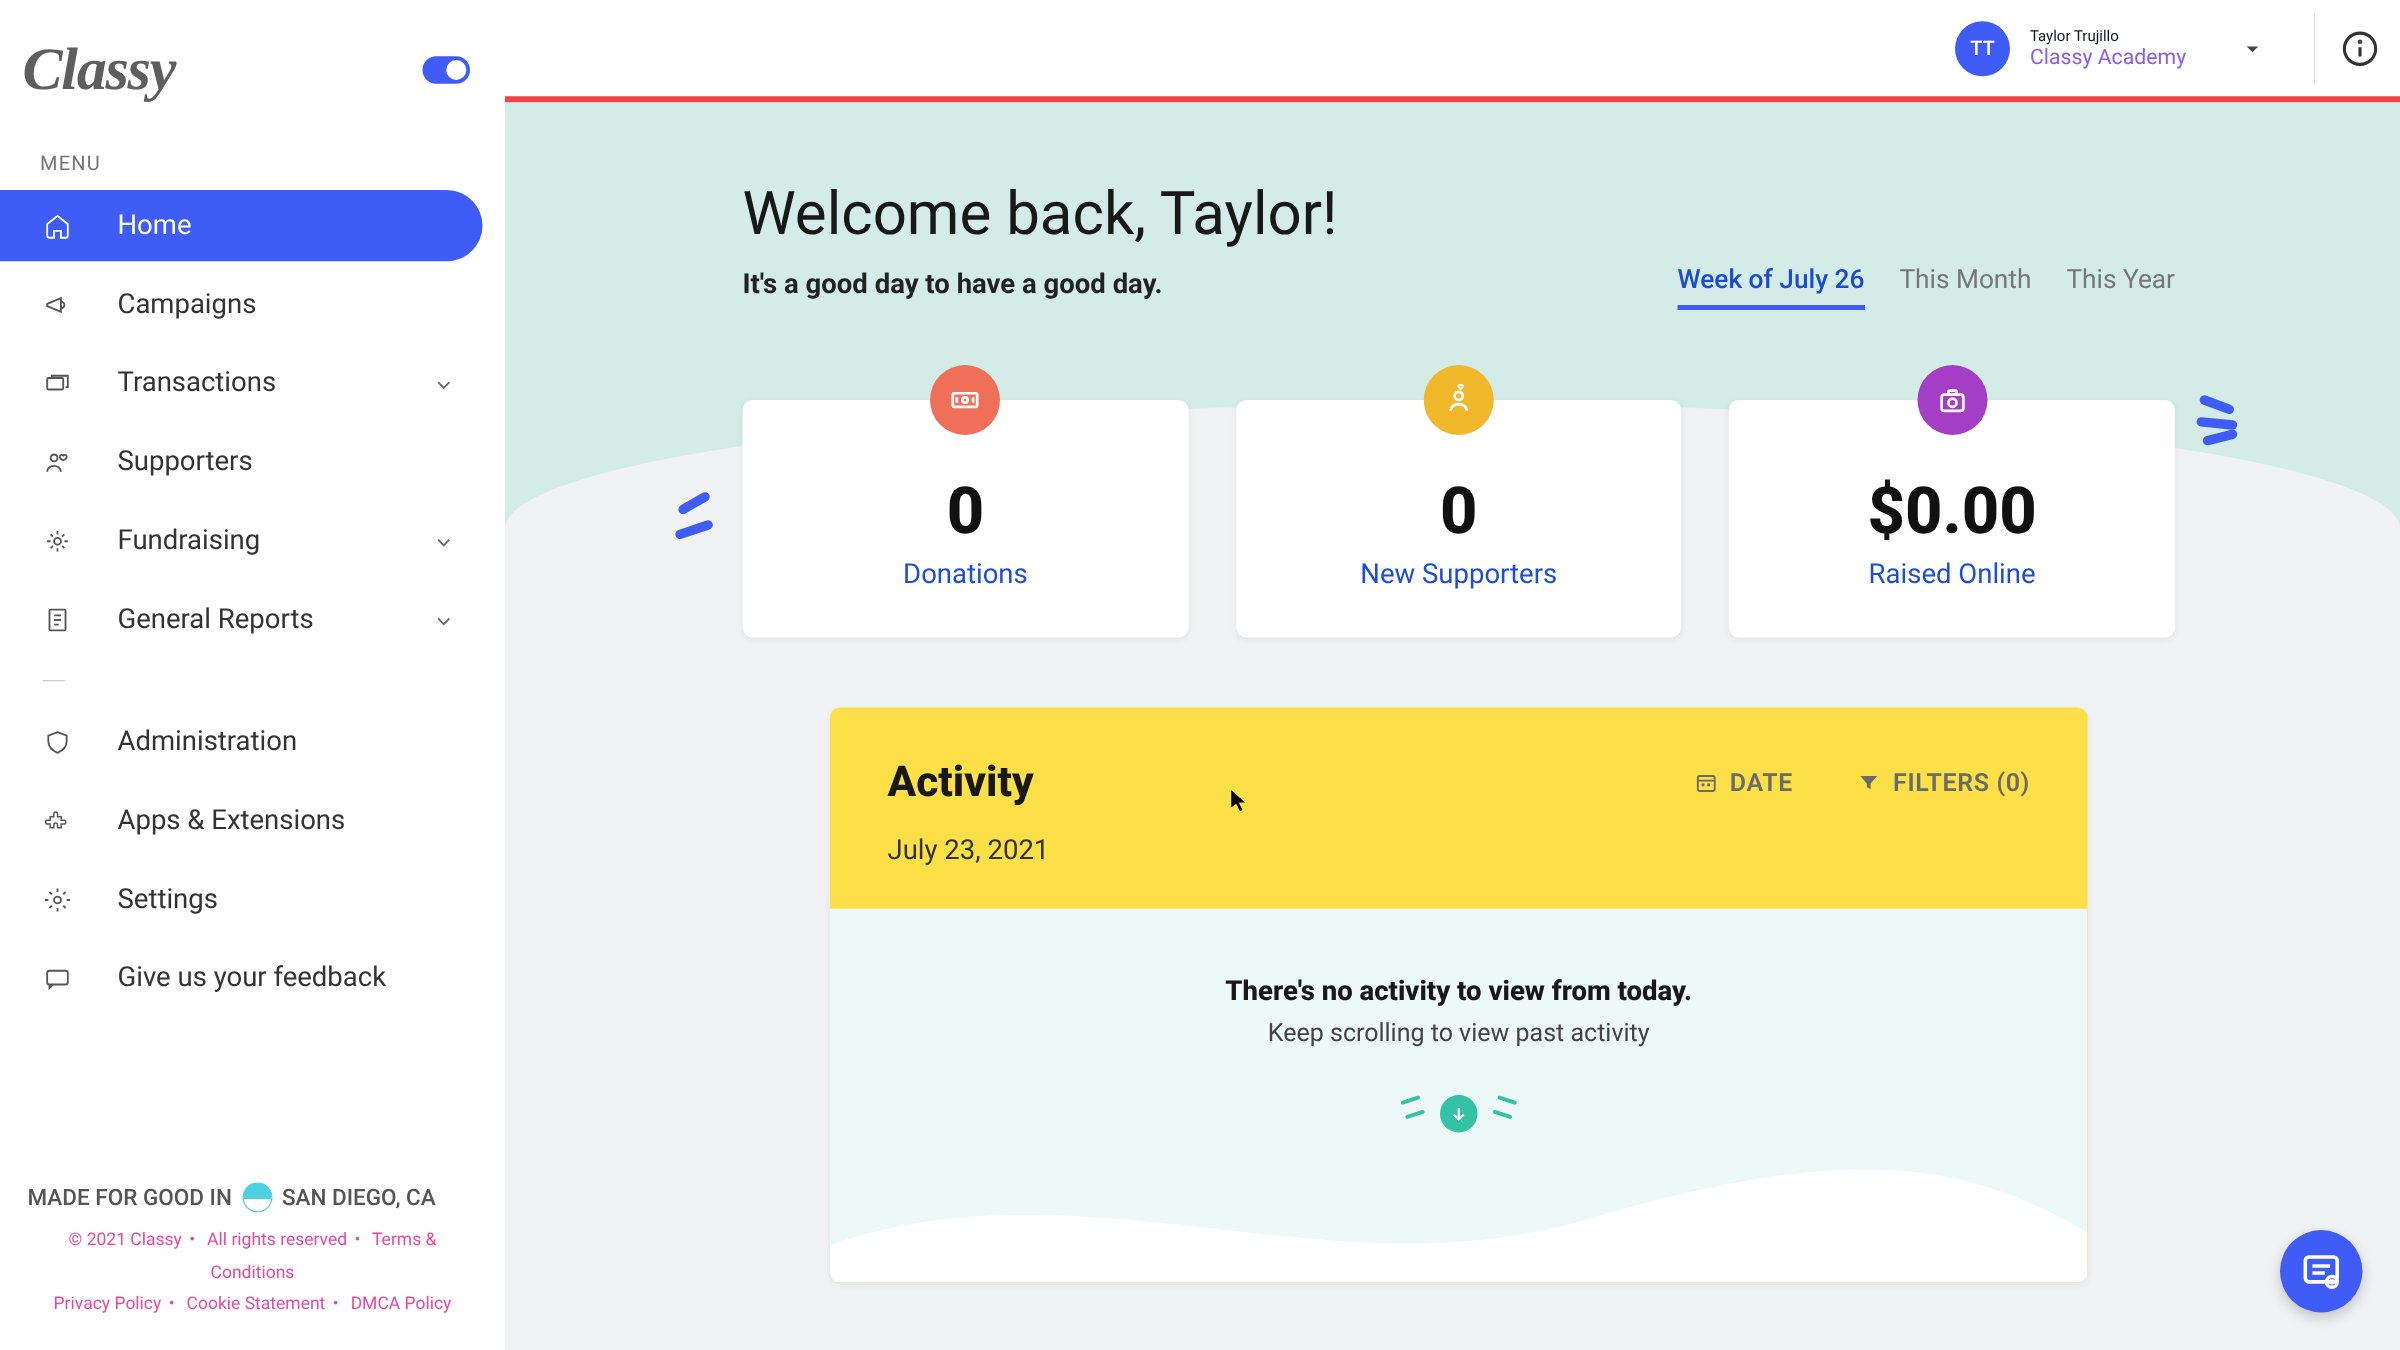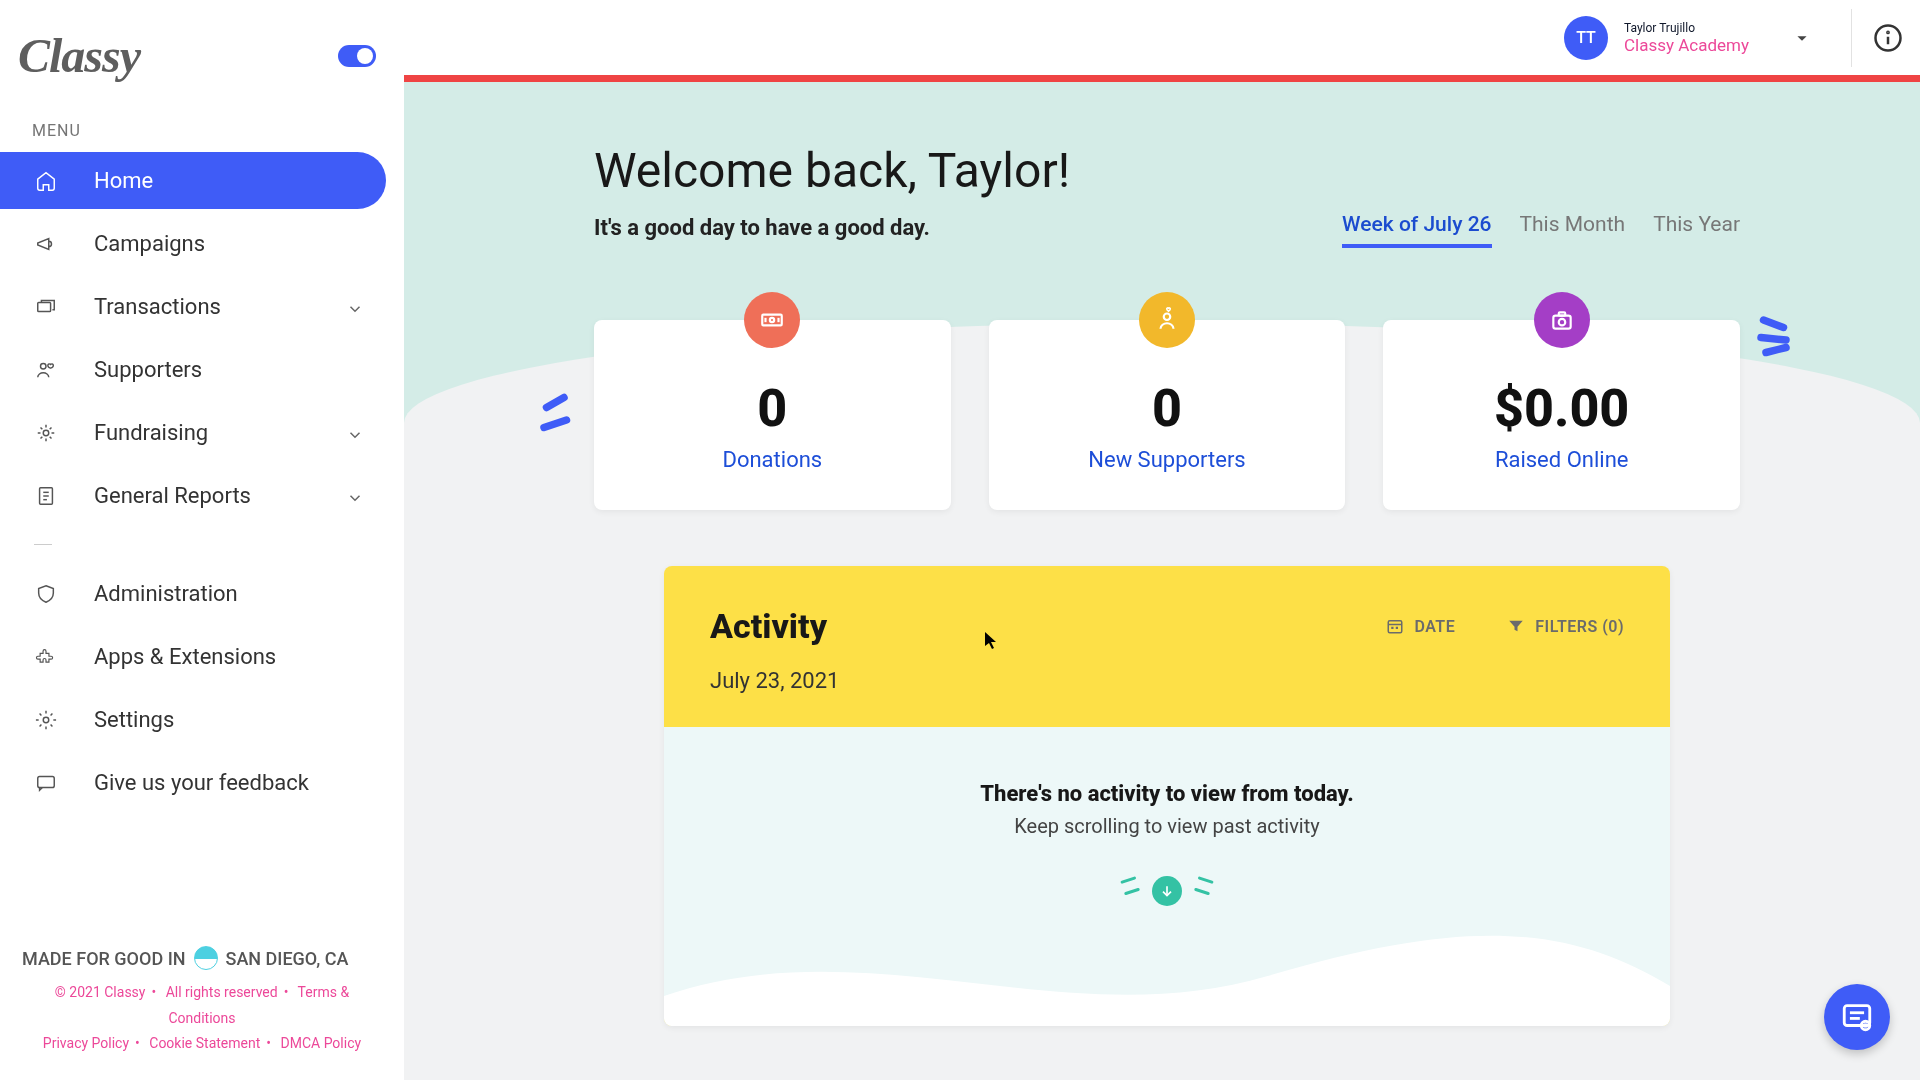--- a/index.html
+++ b/index.html
@@ -21,26 +21,26 @@
 .nav-item .chev { margin-left:auto; width:18px; height:18px; }
 .nav-item .chev svg { width:18px; height:18px; stroke:#666; fill:none; stroke-width:2; }
 .divider { width:18px; height:1px; background:#ccc; margin:14px 0 14px 34px; }
 .sidebar-footer { margin-top:auto; padding:0 22px 24px 22px; font-size:14px; color:#555; }
 .sd-line { display:flex; align-items:center; gap:8px; font-size:18px; font-weight:500; margin-bottom:10px; }
 .sd-circle { width:24px; height:24px; border-radius:50%; background:linear-gradient(180deg,#4dd0e1 55%,#fff 55%); border:1px solid #4dd0e1; display:inline-block; }
 .fl-line { font-size:14px; color:#ec4899; text-align:center; line-height:1.8; }
 .fl-line .dot { margin:0 6px; }
 
 
-.topbar { position:absolute; left:404px; right:0; top:0; height:82px; background:#fff; border-bottom:7px solid #ef4444; display:flex; align-items:center; justify-content:flex-end; padding-right:14px; }
+.topbar { position:absolute; left:404px; right:0; top:0; height:82px; background:#fff; border-bottom:5px solid #ef4444; display:flex; align-items:center; justify-content:flex-end; padding-right:14px; }
 .user-block { display:flex; align-items:center; gap:16px; cursor:pointer; padding-right:28px; }
 .avatar { width:44px; height:44px; border-radius:50%; background:#3f5cf7; color:#fff; display:flex; align-items:center; justify-content:center; font-size:16px; font-weight:500; }
 .user-text { display:flex; flex-direction:column; }
 .user-name { font-size:12px; font-weight:400; color:#0f172a; }
-.user-org { font-size:17px; color:#ec4899; }
+.user-org { font-size:17px; color:#8b5cf6; }
 .caret { width:22px; height:22px; margin-left:26px; }
 .caret svg { width:22px; height:22px; fill:#444; }
 .info-divider { width:1px; height:58px; background:#e2e2e2; margin:0 18px 0 10px; }
 .info-btn { width:36px; height:36px; display:flex; align-items:center; justify-content:center; cursor:pointer; }
 .info-btn svg { width:30px; height:30px; stroke:#333; fill:none; stroke-width:2; }
 
 
 .main { position:absolute; left:404px; right:0; top:82px; bottom:0; background:#f1f2f3; overflow:hidden; }
 .hero-bg { position:absolute; left:0; top:0; right:0; height:360px; background:#d4ece7; }
 .hero-bg::after { content:''; position:absolute; left:0; right:0; bottom:-1px; height:120px; background:#f1f2f3; border-top-left-radius:50% 100px; border-top-right-radius:50% 100px; }
@@ -61,21 +61,21 @@
 .card-value { font-size:52px; font-weight:800; color:#111; }
 .card-label { font-size:22px; color:#1d4ed8; margin-top:8px; }
 
 .spark-left { position:absolute; left:-70px; top:70px; }
 .spark-right { position:absolute; right:-66px; top:-10px; }
 .spark-left svg, .spark-right svg { width:50px; height:50px; stroke:#3f5cf7; stroke-width:6; stroke-linecap:round; fill:none; }
 
 .activity { margin:56px 70px 0 70px; background:#fde047; border-radius:8px; box-shadow:0 2px 6px rgba(0,0,0,0.06); overflow:hidden; }
 .activity-head { display:flex; align-items:center; padding:40px 46px 10px 46px; }
 .activity-title { font-size:34px; font-weight:800; color:#181818; }
-.activity-controls { margin-left:auto; display:flex; gap:52px; color:#6b6b6b; font-size:16px; font-weight:600; letter-spacing:0.5px;justify-content:flex-end; }
+.activity-controls { margin-left:auto; display:flex; gap:52px; color:#6b6b6b; font-size:20px; font-weight:600; letter-spacing:0.5px;justify-content:flex-end; }
 .act-btn { display:flex; align-items:center; gap:10px; cursor:pointer; }
 .act-btn svg { width:18px; height:18px; fill:#6b6b6b; }
 .activity-date { padding:12px 46px 34px 46px; font-size:22px; color:#333; }
 .activity-body { background:#edf8f8; padding:54px 40px 120px 40px; text-align:center; position:relative; }
 .ab-title { font-size:22px; font-weight:800; color:#181818; margin-bottom:8px; }
 .ab-sub { font-size:20px; color:#444; }
 .scroll-pill { margin:38px auto 0; width:30px; height:30px; border-radius:50%; background:#34c2a4; display:flex; align-items:center; justify-content:center; position:relative; }
 .scroll-pill svg { width:16px; height:16px; stroke:#fff; fill:none; stroke-width:2.5; }
 .scroll-pill::before, .scroll-pill::after { content:''; position:absolute; width:16px; height:3px; background:#34c2a4; border-radius:2px; }
 .scroll-pill::before { left:-28px; transform:rotate(-18deg); box-shadow:0 -12px 0 0 #34c2a4; }

